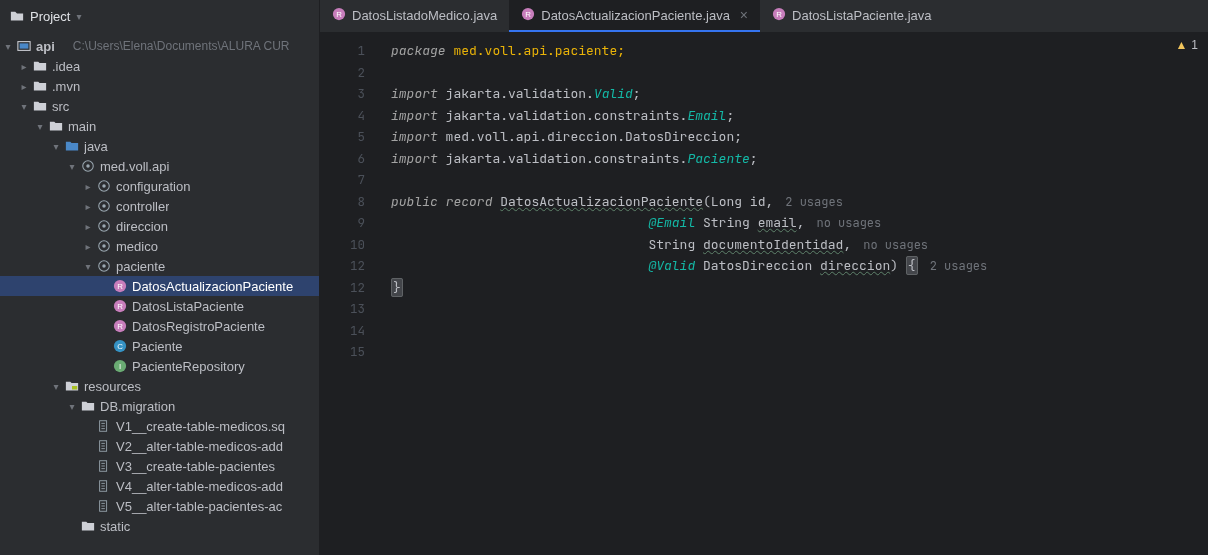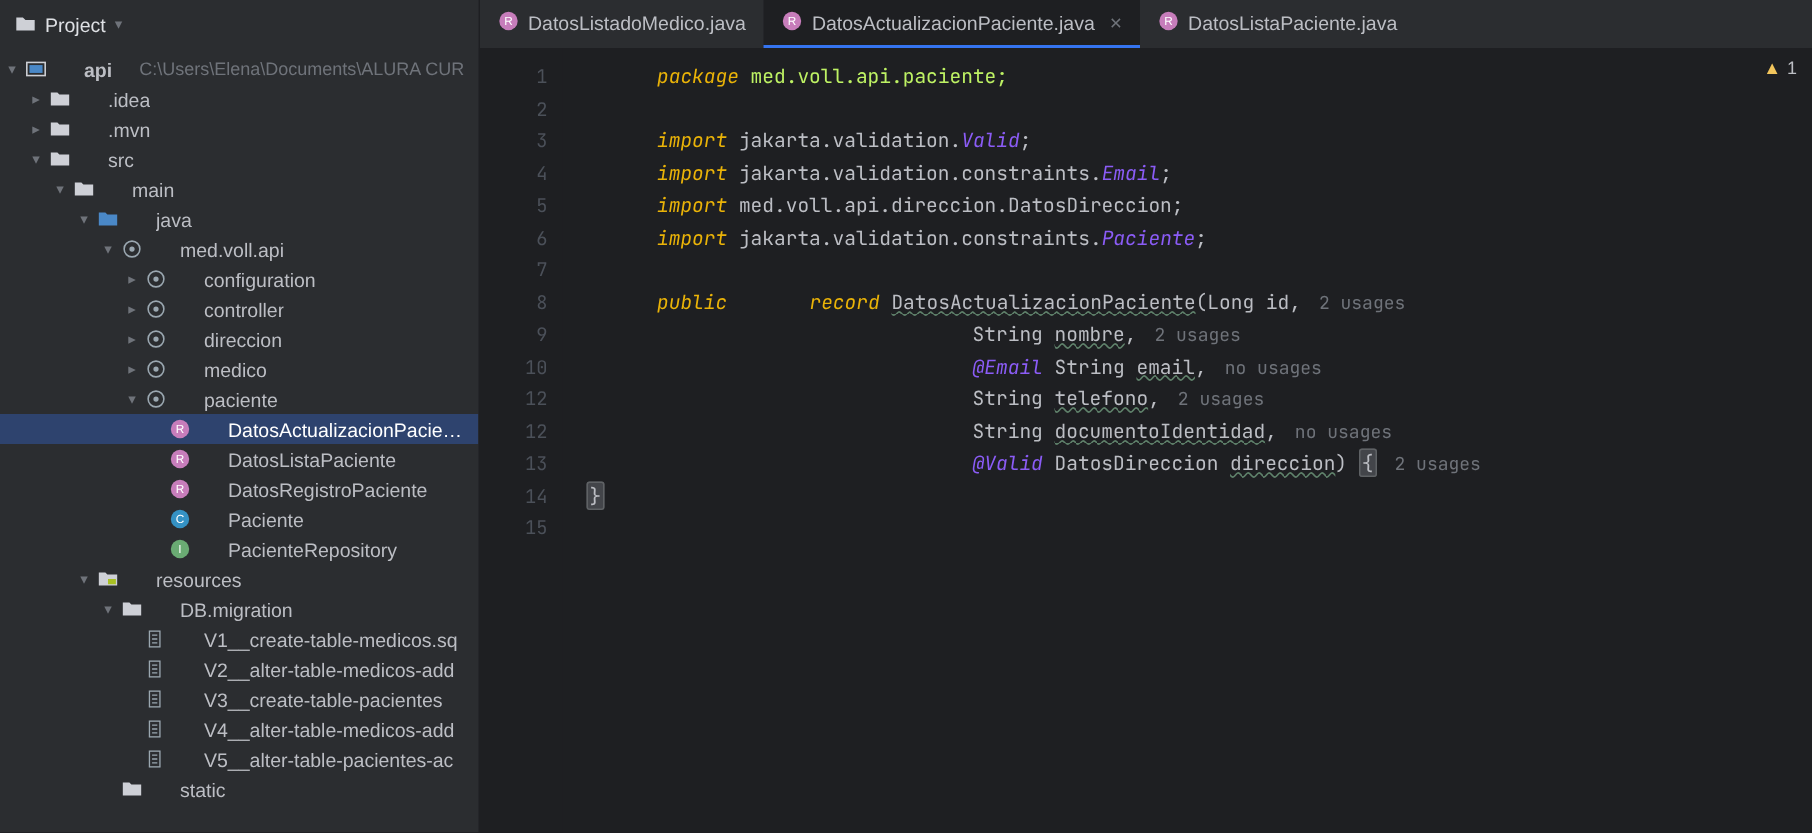--- a/index.html
+++ b/index.html
@@ -37,21 +37,21 @@
   align-items: center;
   height: 20px;
   white-space: nowrap;
   padding-right: 8px;
   cursor: pointer;
 }
 .tree-row.selected { background: #2e436e; color: #fff; }
 .tree-indent { display: inline-block; width: 16px; flex-shrink: 0; }
 .tree-arrow { width: 16px; text-align: center; color: #6f737a; font-size: 10px; flex-shrink: 0; }
 .tree-icon { width: 16px; height: 16px; margin-right: 4px; flex-shrink: 0; display: flex; align-items: center; justify-content: center; }
-.tree-label { overflow: hidden; text-overflow: ellipsis; margin-left: 20px; }
+.tree-label { overflow: hidden; text-overflow: ellipsis; }
 .tree-meta { color: #6f737a; margin-left: 18px; font-size: 12px; }
 .ic-folder { color: #ced0d6; }
 .main {
   flex: 1;
   display: flex;
   flex-direction: column;
   background: #1e1f22;
 }
 .tabs {
   height: 32px;
@@ -84,23 +84,23 @@
 }
 .editor {
   flex: 1;
   padding: 8px 0 0 16px;
   font-family: "JetBrains Mono", Consolas, monospace;
   font-size: 13px;
   line-height: 21.5px;
   position: relative;
 }
 .code-line { white-space: pre; height: 21.5px; }
-.kw { color: #eab308; font-style: italic; margin-left: 47px; }
-.pkg { color: #bef264; }
-.anno { color: #8b5cf6; font-style: italic; }
+.kw { color: #a3a3a3; font-style: italic; }
+.pkg { color: #eab308; }
+.anno { color: #14b8a6; font-style: italic; }
 .ident-link { color: #bcbec4; text-decoration: underline wavy #5f826b; text-decoration-thickness: 1px; }
 .decl { color: #bcbec4; text-decoration: underline wavy #5f826b; text-decoration-thickness: 1px; }
 .usages { color: #6f737a; font-size: 12px; margin-left: 12px; font-style: normal; }
 .brace-match { background: #43454a; border: 1px solid #5f6265; border-radius: 2px; padding: 0 1px; }
 .warn-badge {
   position: absolute;
   top: 6px;
   right: 10px;
   display: flex;
   align-items: center;
@@ -534,22 +534,20 @@
       </div>
     <div class="editor">
       <div class="code-line"><span class="kw">package</span><span class="pkg"> med.voll.api.paciente;</span></div>
       <div class="code-line"></div>
       <div class="code-line"><span class="kw">import</span><span> jakarta.validation.</span><span class="anno">Valid</span><span>;</span></div>
       <div class="code-line"><span class="kw">import</span><span> jakarta.validation.constraints.</span><span class="anno">Email</span><span>;</span></div>
       <div class="code-line"><span class="kw">import</span><span> med.voll.api.direccion.DatosDireccion;</span></div>
       <div class="code-line"><span class="kw">import</span><span> jakarta.validation.constraints.</span><span class="anno">Paciente</span><span>;</span></div>
       <div class="code-line"></div>
       <div class="code-line"><span class="kw">public</span> <span class="kw">record</span> <span class="decl">DatosActualizacionPaciente</span><span>(Long id,</span><span class="usages">2 usages</span></div>
-      <div class="code-line"><span>                                 </span><span>String </span><span class="ident-link">nombre</span><span>,</span><span class="usages">2 usages</span></div>
       <div class="code-line"><span>                                 </span><span class="anno">@Email</span><span> String </span><span class="ident-link">email</span><span>,</span><span class="usages">no usages</span></div>
-      <div class="code-line"><span>                                 </span><span>String </span><span class="ident-link">telefono</span><span>,</span><span class="usages">2 usages</span></div>
       <div class="code-line"><span>                                 </span><span>String </span><span class="ident-link">documentoIdentidad</span><span>,</span><span class="usages">no usages</span></div>
       <div class="code-line"><span>                                 </span><span class="anno">@Valid</span><span> DatosDireccion </span><span class="ident-link">direccion</span><span>)</span> <span class="brace-match">{</span><span class="usages">2 usages</span></div>
       <div class="code-line"><span class="brace-match">}</span></div>
       <div class="code-line"></div>
     </div>
   </div>
 </div>
 
 </body></html>

